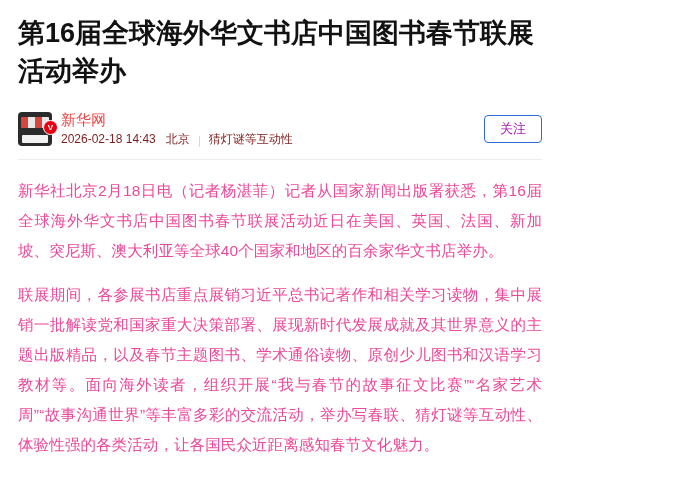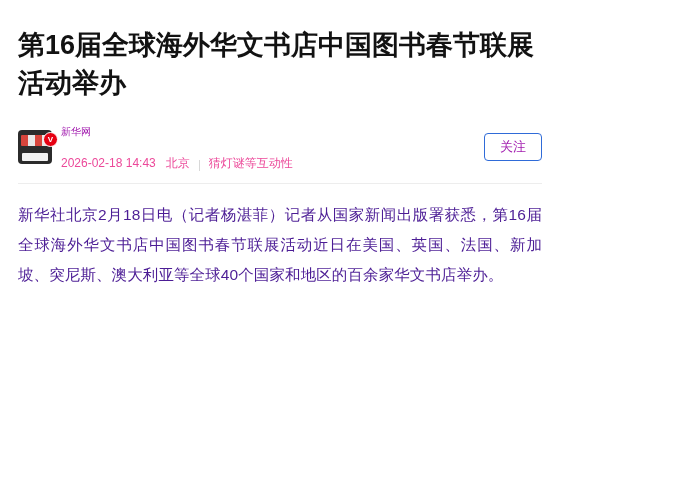--- a/index.html
+++ b/index.html
@@ -11,21 +11,21 @@
     width: 700px;
     height: 489px;
     overflow: hidden;
     font-family: "Liberation Sans", sans-serif;
     color: #1a1a1a;
   }
   .page {
     width: 560px;
     height: 489px;
     box-sizing: border-box;
-    padding: 12px 18px;
+    padding: 0 18px;
     position: relative;
   }
   .article-title {
     font-size: 27px;
     line-height: 38px;
     font-weight: bold;
     color: #121212;
     letter-spacing: 0px;
     padding-top: 14px;
     margin: 0 0 6px 0;
@@ -82,30 +82,30 @@
     font-weight: bold;
   }
   .byline-main {
     display: flex;
     flex-direction: column;
     justify-content: center;
     flex: 1 1 auto;
     min-width: 0;
   }
   .source-name {
-    font-size: 10px;
-    color: #a21caf;
+    font-size: 15px;
+    color: #ef4444;
     line-height: 19px;
-    margin-bottom: 14px;
+    margin-bottom: 2px;
   }
   .meta-row {
     display: flex;
     align-items: flex-end;
     font-size: 12px;
-    color: #ec4899;
+    color: #7f1d1d;
     line-height: 16px;
   }
   .meta-row .meta-item {
     white-space: nowrap;
   }
   .meta-gap {
     display: inline-block;
     width: 10px;
   }
   .meta-divider {
@@ -128,21 +128,21 @@
     font-family: "Liberation Sans", sans-serif;
   }
   .divider {
     height: 1px;
     background: #ededed;
     margin: 0 0 16px 0;
   }
   .body-text p {
     font-size: 15.5px;
     line-height: 30px;
-    color: #4c1d95;
+    color: #ec4899;
     margin: 0 0 14px 0;
     text-align: justify;
     word-break: break-all;
     letter-spacing: 0.1px;
   }
 </style>
 </head>
 <body>
 
 <div class="page">
@@ -165,15 +165,16 @@
         <span class="meta-item">猜灯谜等互动性</span>
       </div>
     </div>
     <button class="follow-btn">关注</button>
   </div>
 
   <div class="divider"></div>
 
   <div class="body-text">
     <p>新华社北京2月18日电（记者杨湛菲）记者从国家新闻出版署获悉，第16届全球海外华文书店中国图书春节联展活动近日在美国、英国、法国、新加坡、突尼斯、澳大利亚等全球40个国家和地区的百余家华文书店举办。</p>
+    <p>联展期间，各参展书店重点展销习近平总书记著作和相关学习读物，集中展销一批解读党和国家重大决策部署、展现新时代发展成就及其世界意义的主题出版精品，以及春节主题图书、学术通俗读物、原创少儿图书和汉语学习教材等。面向海外读者，组织开展“我与春节的故事征文比赛”“名家艺术周”“故事沟通世界”等丰富多彩的交流活动，举办写春联、猜灯谜等互动性、体验性强的各类活动，让各国民众近距离感知春节文化魅力。</p>
   </div>
 
 </div>
 
 </body></html>

